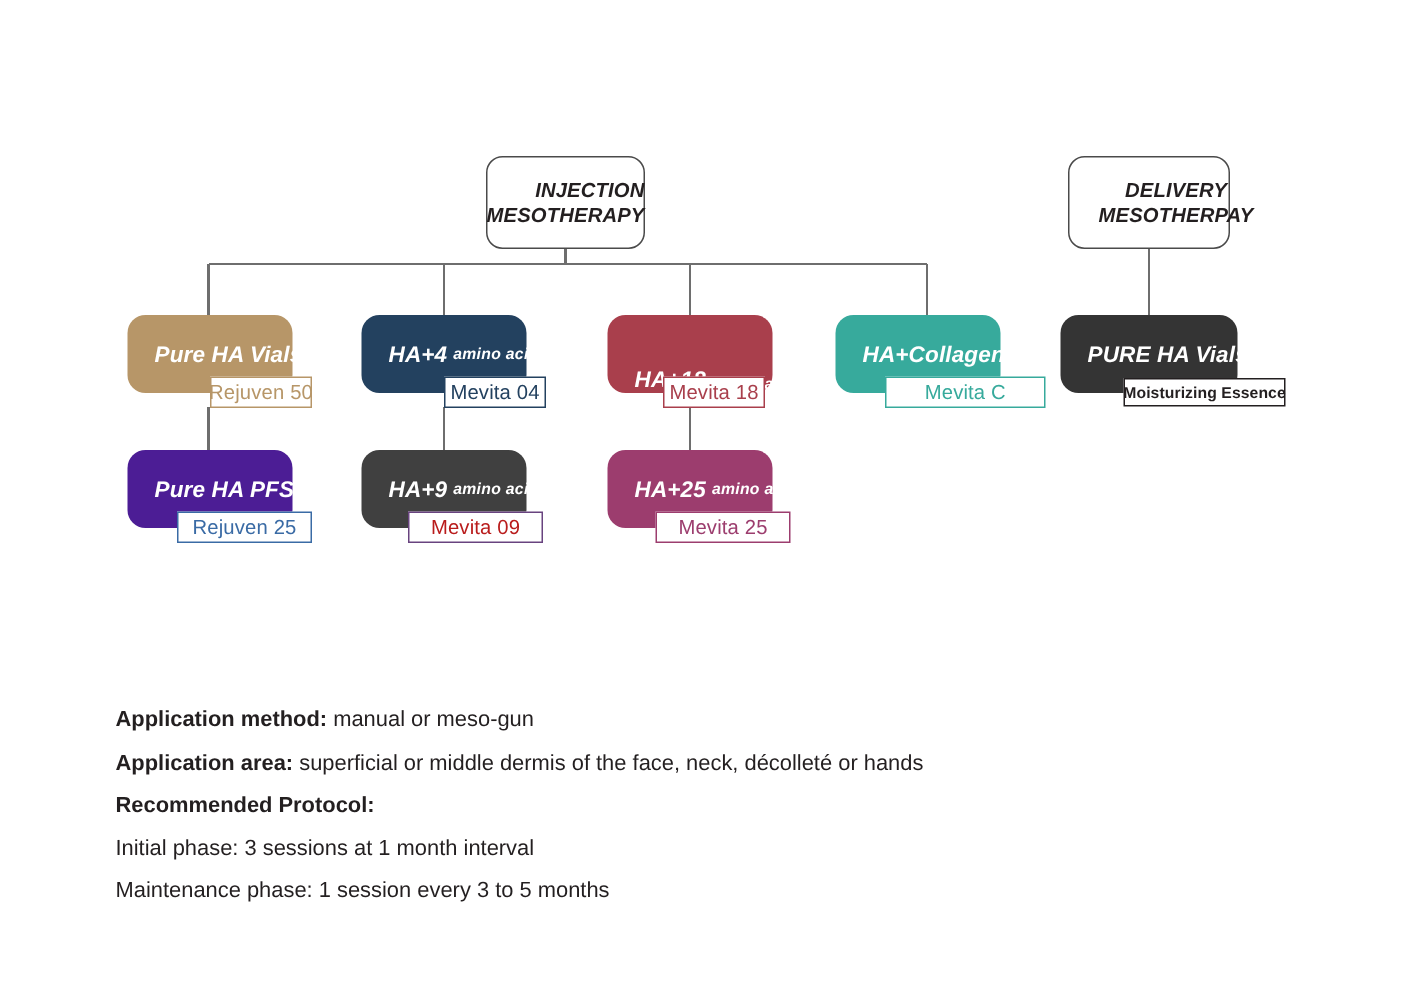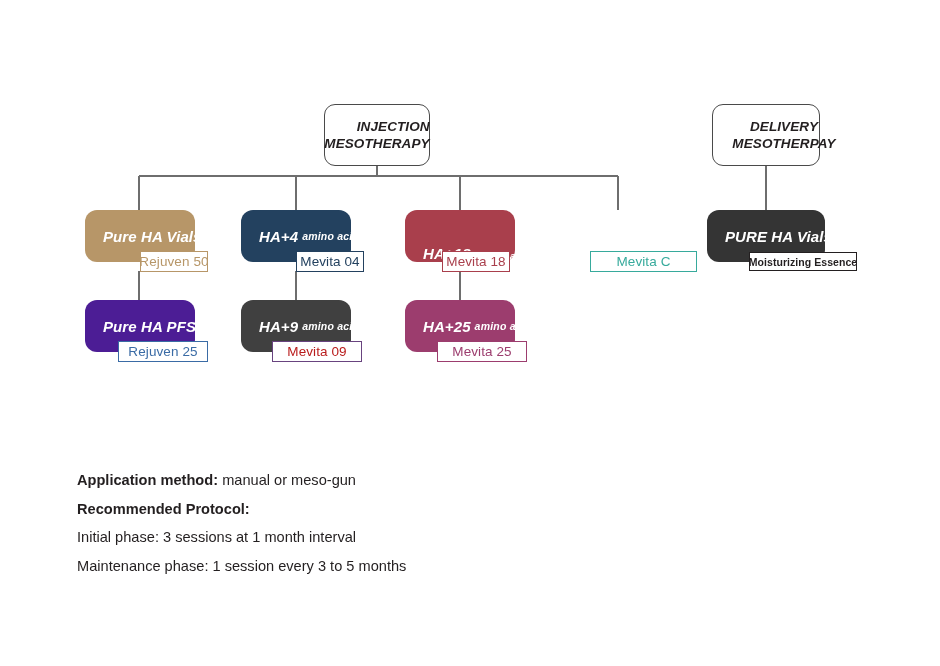--- a/index.html
+++ b/index.html
@@ -165,20 +165,24 @@
   </div>
 
   <div class="node" style="left: 405px; top: 210px; width: 110px; height: 52px; background: rgb(169, 63, 76); align-items: flex-end;">
     <span>HA+18</span>
     <span class="sub">amino acids</span>
   </div>
   <div class="plate" style="left: 442px; top: 251px; width: 68px; height: 21px; color: rgb(169, 63, 76); border-color: rgb(169, 63, 76);">
     <span>Mevita 18</span>
   </div>
 
+  <div class="node" style="left: 557px; top: 210px; width: 110px; height: 52px; background: rgb(55, 170, 156);">
+    <span>HA+Collagen</span>
+    <span class="sub"></span>
+  </div>
   <div class="plate" style="left: 590px; top: 251px; width: 107px; height: 21px; color: rgb(55, 170, 156); border-color: rgb(55, 170, 156);">
     <span>Mevita C</span>
   </div>
 
   <div class="node" style="left: 707px; top: 210px; width: 118px; height: 52px; background: rgb(52, 52, 52);">
     <span>PURE HA Vials</span>
     <span class="sub"></span>
   </div>
   <div class="plate small" style="left: 749px; top: 252px; width: 108px; height: 19px; border-color: rgb(35, 31, 32); color: rgb(35, 31, 32);">
     <span>Moisturizing Essence</span>
@@ -206,19 +210,22 @@
   </div>
   <div class="plate" style="left: 437px; top: 341px; width: 90px; height: 21px; color: rgb(156, 61, 110); border-color: rgb(156, 61, 110);">
     <span>Mevita 25</span>
   </div>
 
   <div id="notes">
     <div class="line">
       <span class="lbl">Application method:</span><span> manual or meso-gun</span>
     </div>
     <div class="line">
+      <span class="lbl">Application area:</span><span> superficial or middle dermis of the face, neck, décolleté or hands</span>
+    </div>
+    <div class="line">
       <span class="lbl">Recommended Protocol:</span>
     </div>
     <div class="line">Initial phase: 3 sessions at 1 month interval</div>
     <div class="line">Maintenance phase: 1 session every 3 to 5 months</div>
   </div>
 
 </div>
 
 </body></html>

